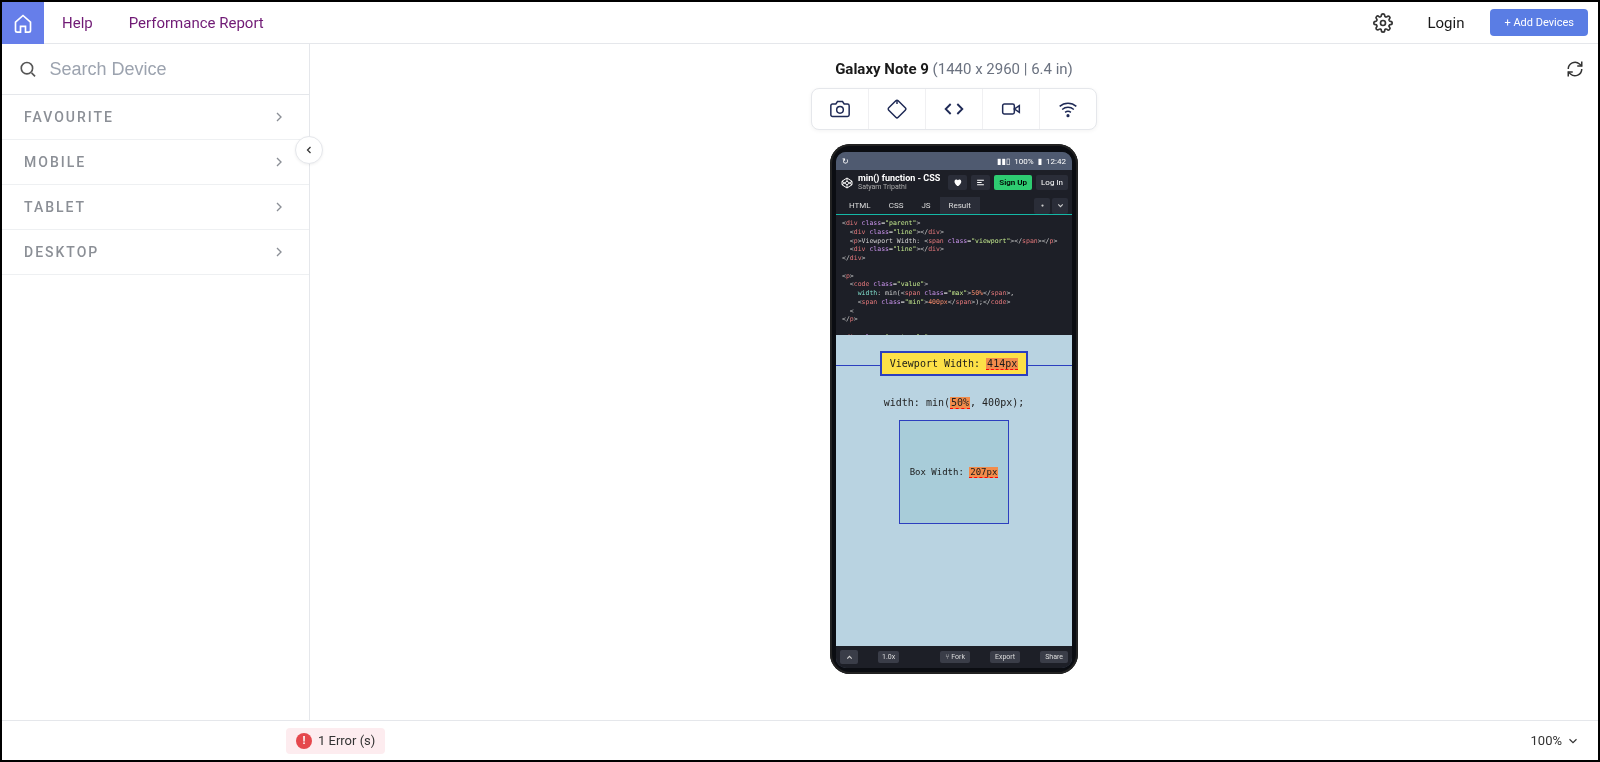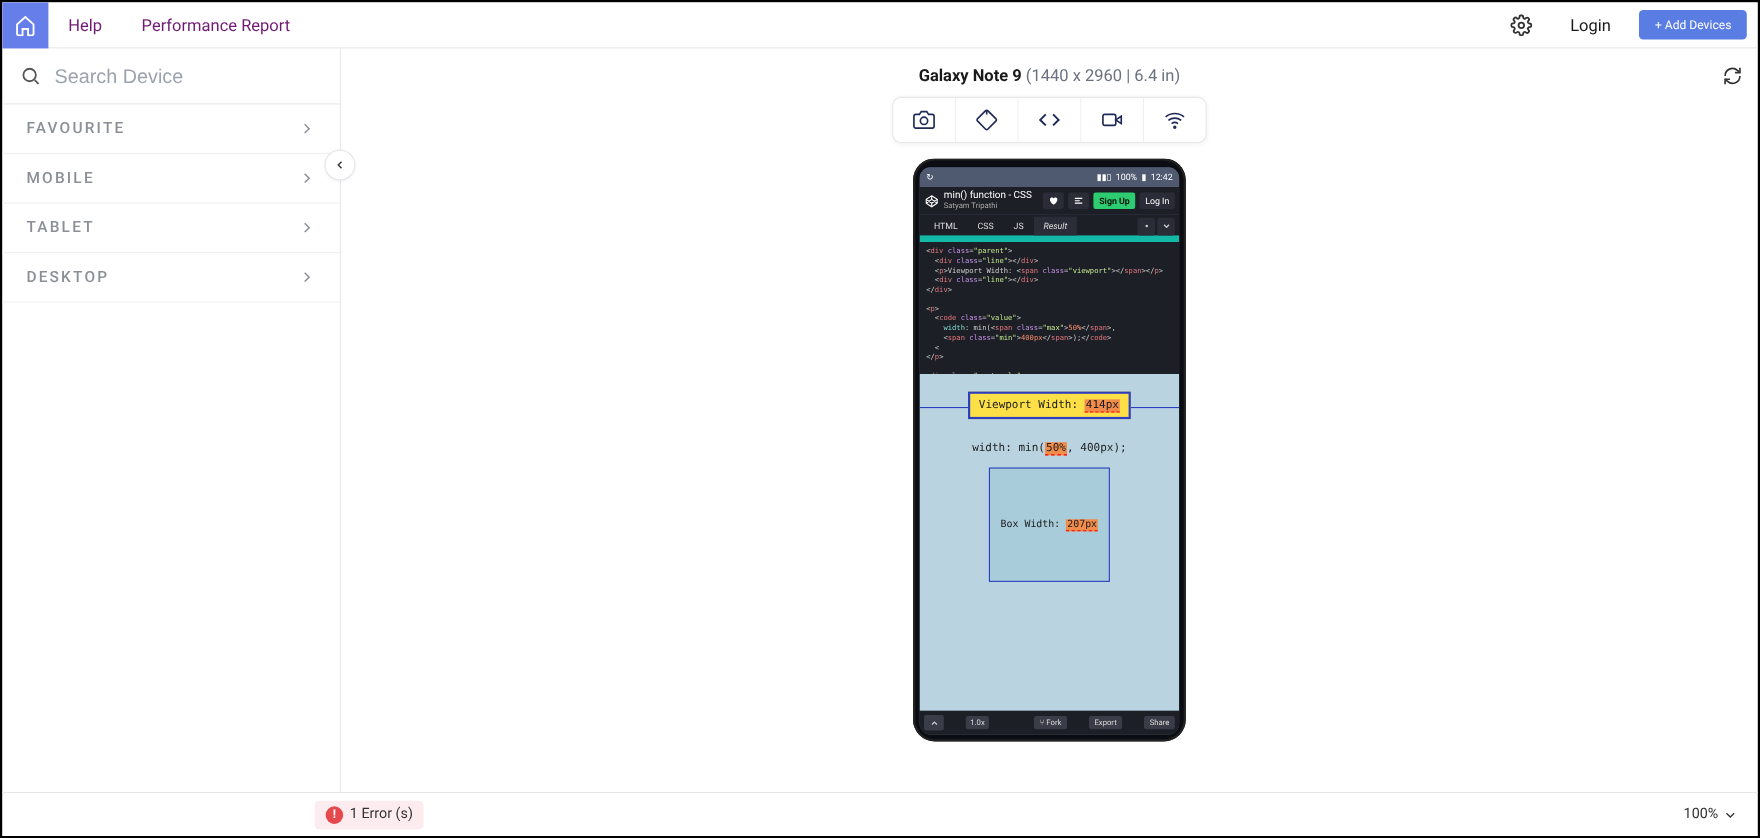--- a/index.html
+++ b/index.html
@@ -29,27 +29,27 @@
   .tool-btn { padding: 10px 18px; border-right: 1px solid #f0f0f2; cursor: pointer; display:flex; align-items:center; justify-content:center; color:#1f2a56;}
   .tool-btn:last-child { border-right: none; }
   .device-wrap { display: flex; justify-content: center; flex:1; overflow:auto;}
   
   .phone { width: 248px; height: 530px; background: #0b0d12; border-radius: 20px; padding: 8px 6px 6px 6px; position: relative; box-shadow: inset 0 0 0 2px #222; }
   .phone-screen { width: 100%; height: 100%; background: #465166; border-radius: 10px; overflow: hidden; display:flex; flex-direction:column; position:relative;}
   .ph-statusbar { height: 18px; background: #4f5a70; color:#fff; font-size:8px; display:flex; align-items:center; justify-content:flex-end; padding: 0 6px; gap:4px;}
   .ph-statusbar .left { margin-right:auto; }
   .ph-header { display:flex; align-items:center; background:#1d1f27; color:#fff; padding:4px 4px; gap:4px;}
   .ph-logo { width:14px; height:14px; display:flex; align-items:center; justify-content:center;}
-  .ph-title { font-size:9px; font-weight:400; line-height:1;}
+  .ph-title { font-size:9px; font-weight:700; line-height:1;}
   .ph-sub { font-size:7px; color:#aaa;}
   .ph-hbtn { background:#2a2d38; color:#fff; font-size:8px; padding:3px 5px; border-radius:2px; cursor:pointer;}
   .ph-hbtn.signup { background:#2ecc71; color:#000; font-weight:600;}
-  .ph-tabs { display:flex; background:#1d1f27; align-items:center; padding: 2px 4px 0 4px; gap:0; border-bottom:6px solid #14b8a6;}
+  .ph-tabs { display:flex; background:#1d1f27; align-items:center; padding: 2px 4px 0 4px; gap:0; border-bottom:1px solid #14b8a6;}
   .ph-tab { color:#ddd; font-size:8px; padding:4px 9px; cursor:pointer;}
-  .ph-tab.active { background:#2a2d38;font-style:italic; }
+  .ph-tab.active { background:#2a2d38; }
   .ph-tabgear { margin-left:auto; display:flex; gap:2px;}
   .ph-tabgear .mini { background:#2a2d38; width:16px; height:16px; border-radius:2px; display:flex; align-items:center; justify-content:center;}
   .ph-code { background:#1d1f27; color:#cfcfcf; font-family: Menlo, Consolas, monospace; font-size:6.5px; line-height:1.35; padding:4px 6px; height:120px; overflow:hidden; white-space:pre; }
   .tok-tag { color:#e2777a; }
   .tok-attr { color:#c792ea; }
   .tok-str { color:#c3e88d; }
   .tok-num { color:#f78c6c; }
   .tok-kw { color:#7fdbca; }
   .ph-result { flex:1; background:#b9d3e1; position:relative; display:flex; flex-direction:column; align-items:center; font-family: Menlo, Consolas, monospace;}
   .vw-line { width:100%; border-top:1px solid #2c3fbf; position:absolute; top:30px;}

